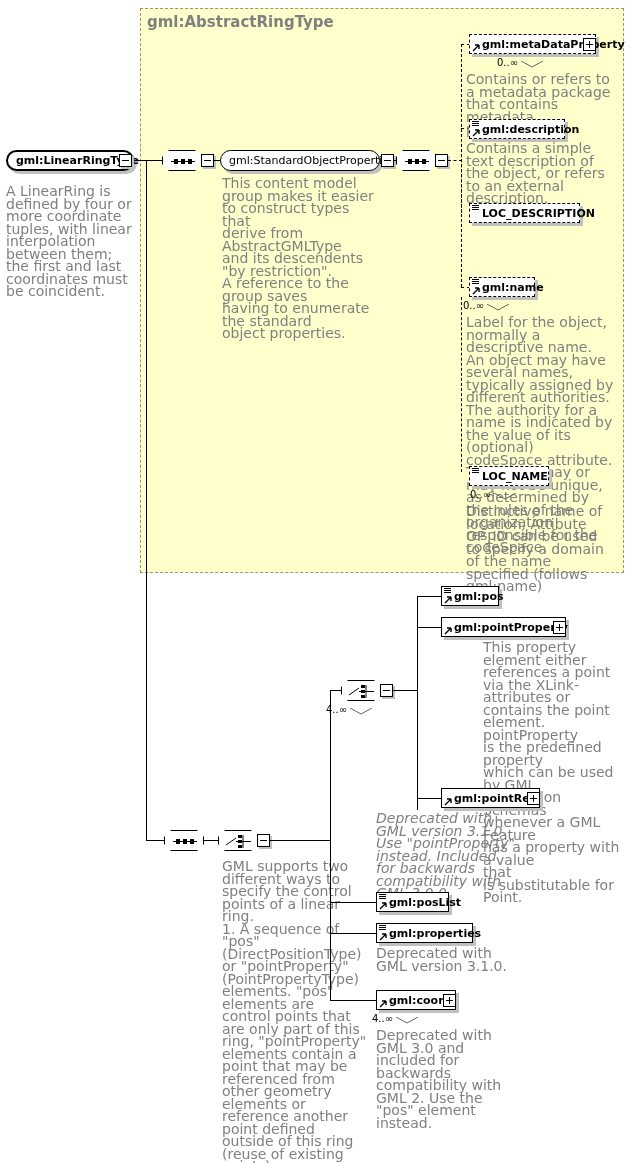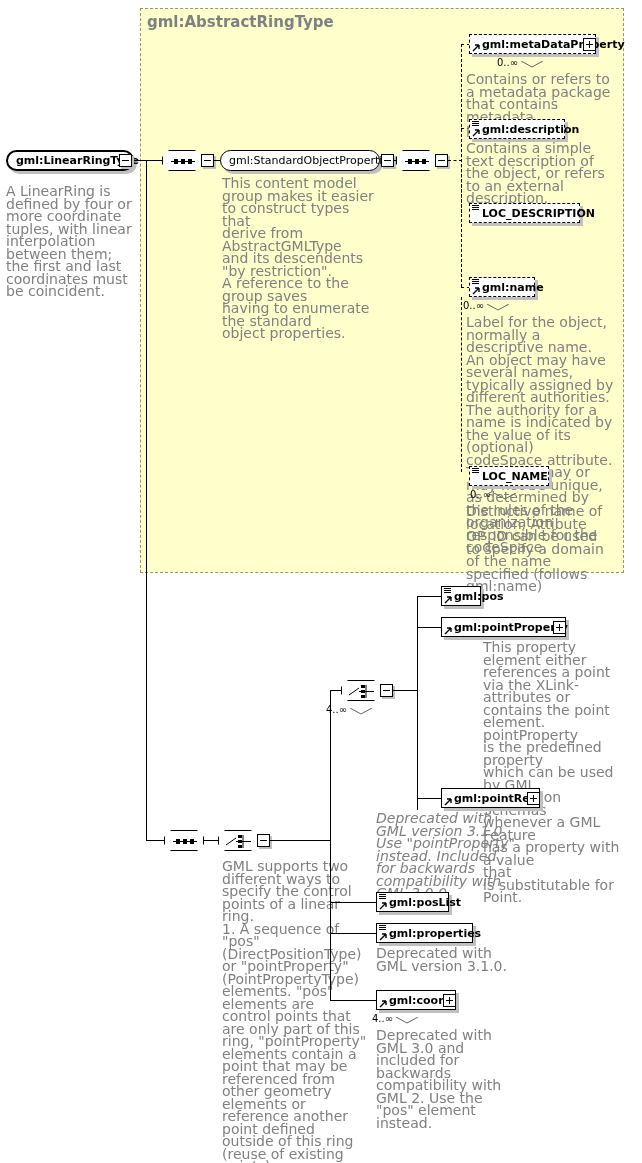--- a/index.html
+++ b/index.html
@@ -331,21 +331,21 @@
       </svg>
   </div>
   <div class="occ ctr" style="left:326px; top:704px; width:70px;">4..∞</div>
 
   <div class="ln h" style="left:393px; top:690px; width:24px;"></div>
   <div class="ln v" style="left:417px; top:596px; height:214px;"></div>
   <div class="ln h" style="left:417px; top:596px; width:24px;"></div>
   <div class="ln h" style="left:417px; top:627px; width:24px;"></div>
   <div class="ln h" style="left:417px; top:798px; width:24px;"></div>
 
-  <div class="node" style="left:441px; top:586px; width:40px;">
+  <div class="node" style="left:441px; top:586px; width:58px;">
     <span class="eglyph">
         <i></i>
         <i></i>
         <i></i>
       </span>
     <span class="aglyph">
       <svg width="8" height="8" viewBox="0 0 8 8">
           <path d="M1 7 L7 1 M7 1 L7 5 M7 1 L3 1" stroke="#000" stroke-width="1.4" fill="none"></path>
         </svg>
     </span>

